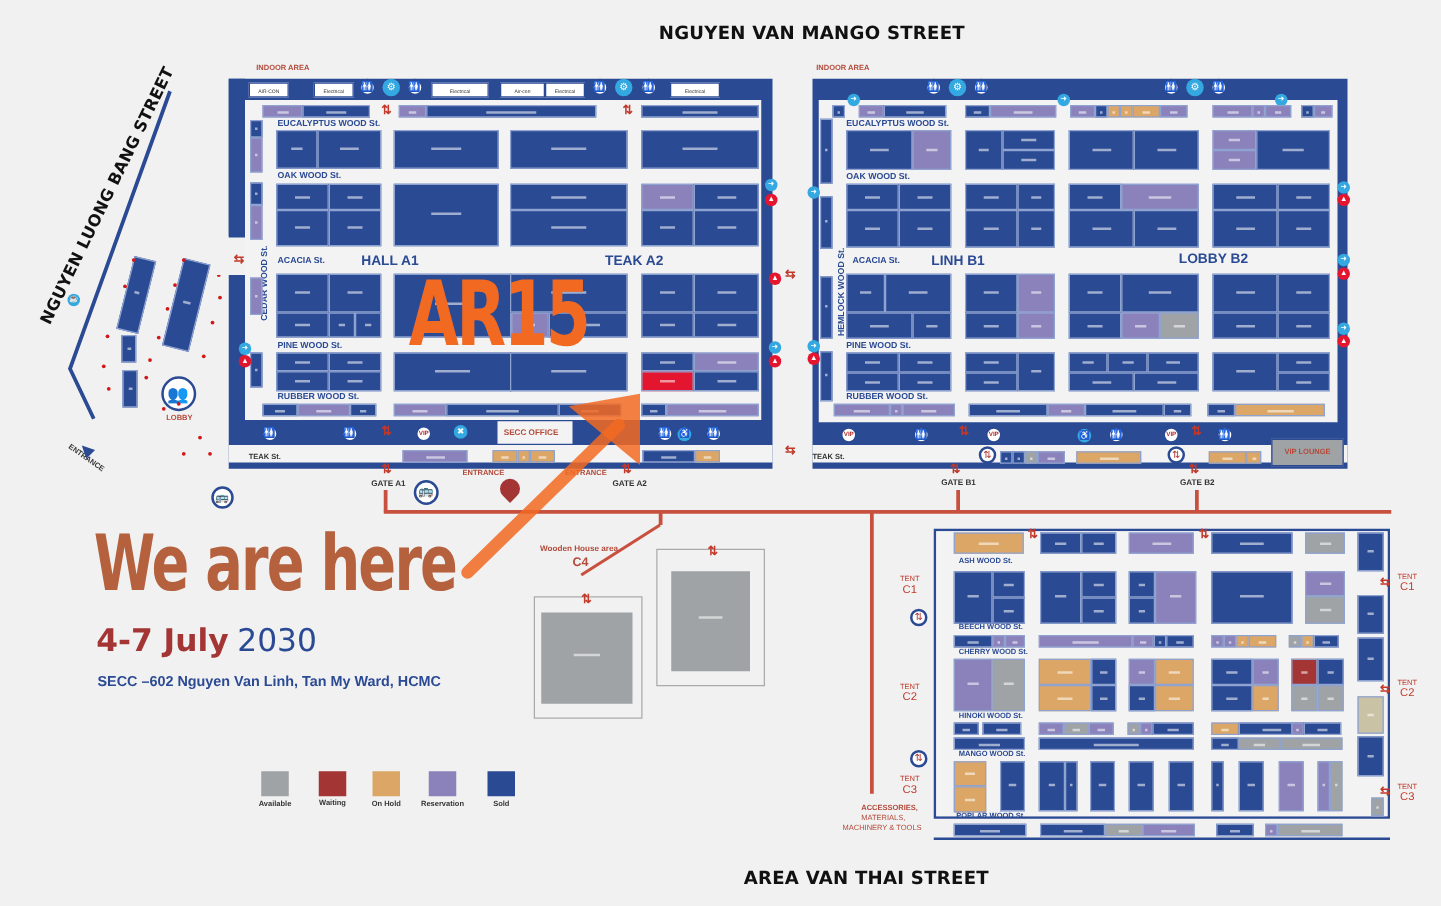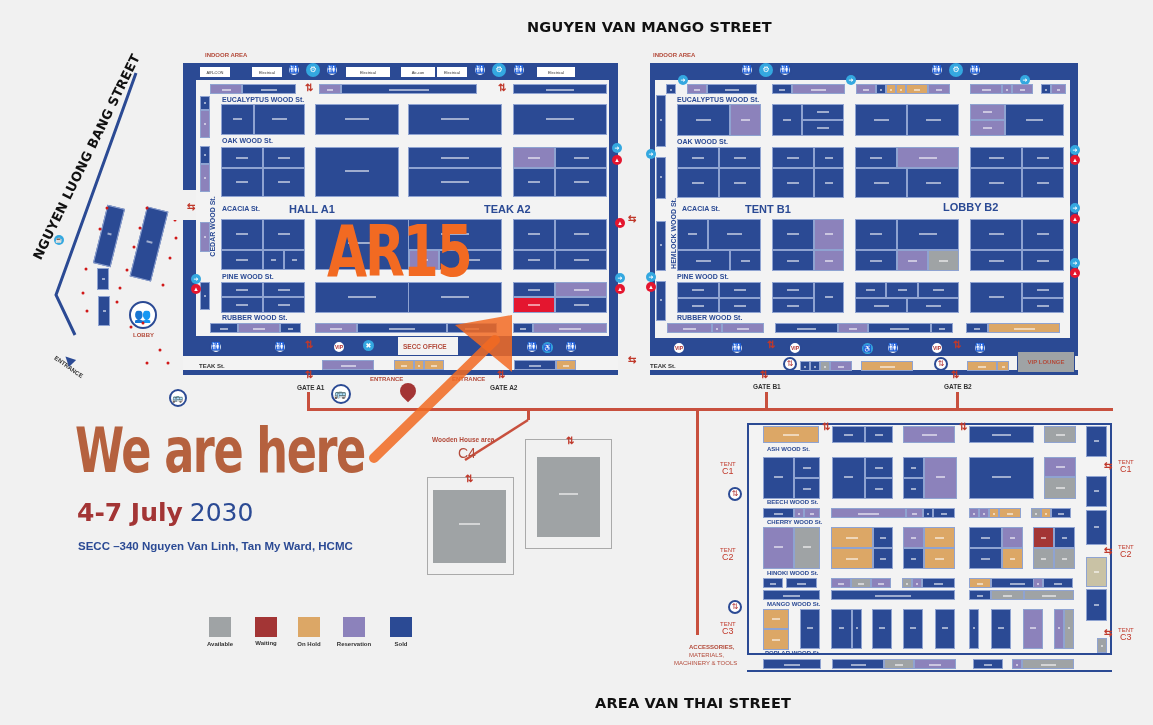--- a/index.html
+++ b/index.html
@@ -240,21 +240,21 @@
 <div class="booth res" style="left:1012px;top:84px;width:21px;height:10px;"></div>
 <div class="booth" style="left:1041px;top:84px;width:10px;height:10px;"></div>
 <div class="booth res" style="left:1051px;top:84px;width:15px;height:10px;"></div>
 
 <div class="st-label" style="left:677px;top:96px;">EUCALYPTUS WOOD St.</div>
 <div class="st-label" style="left:677px;top:138px;">OAK WOOD St.</div>
 <div class="st-label" style="left:682px;top:205px;">ACACIA St.</div>
 <div class="st-label" style="left:677px;top:273px;">PINE WOOD St.</div>
 <div class="st-label" style="left:677px;top:314px;">RUBBER WOOD St.</div>
 <div class="st-label" style="left:638px;top:230px;transform:rotate(-90deg);">HEMLOCK WOOD St.</div>
-<div class="hall-label" style="left:745px;top:203px;">TENT B1</div>
+<div class="hall-label" style="left:745px;top:203px;">LINH B1</div>
 <div class="hall-label" style="left:943px;top:201px;">LOBBY B2</div>
 
 <div class="booth" style="left:656px;top:95px;width:10px;height:52px;"></div>
 <div class="booth" style="left:656px;top:157px;width:10px;height:42px;"></div>
 <div class="booth" style="left:656px;top:221px;width:10px;height:50px;"></div>
 <div class="booth" style="left:656px;top:281px;width:10px;height:40px;"></div>
 <div class="ico exit" style="left:646px;top:149px;">➜</div>
 <div class="ico exit" style="left:646px;top:272px;">➜</div>
 <div class="ico fire" style="left:646px;top:282px;">▲</div>
 
@@ -378,21 +378,21 @@
 <div class="redline" style="left:307px;top:408px;width:806px;height:3px;"></div>
 <div class="redline" style="left:527px;top:408px;width:3px;height:12px;"></div>
 <div class="redline" style="left:765px;top:392px;width:3px;height:17px;"></div>
 <div class="redline" style="left:956px;top:392px;width:3px;height:17px;"></div>
 <div class="redline" style="left:696px;top:410px;width:3px;height:225px;"></div>
 <svg class="abs" style="left:455px;top:415px;" width="80" height="50">
   <line x1="73" y1="5" x2="10" y2="45" stroke="#c8503e" stroke-width="2.5"></line>
 </svg>
 
 <div class="small-red" style="left:432px;top:436px;font-size:6.5px;">Wooden House area</div>
-<div class="small-red" style="left:458px;top:445px;font-size:14px;font-weight:normal;">C4</div>
+<div class="small-red" style="left:458px;top:445px;font-size:10px;font-weight:bold;">C4</div>
 <div class="abs" style="left:427px;top:477px;width:85px;height:96px;border:1px solid #aaa;"></div>
 <div class="booth avail" style="left:433px;top:490px;width:73px;height:73px;border:none;"></div>
 <div class="abs" style="left:525px;top:439px;width:85px;height:108px;border:1px solid #aaa;"></div>
 <div class="booth avail" style="left:537px;top:457px;width:63px;height:80px;border:none;"></div>
 <div class="arrow-ud" style="left:465px;top:473px;">⇅</div>
 <div class="arrow-ud" style="left:566px;top:435px;">⇅</div>
 
 <div class="abs" style="left:747px;top:423px;width:365px;height:232px;border:2px solid #2b4a94;box-sizing:border-box;"></div>
 <div class="abs" style="left:749px;top:425px;width:361px;height:228px;background:#f3f3f3;"></div>
 
@@ -543,21 +543,21 @@
   <line x1="14" y1="158" x2="135" y2="40" stroke="#f26a22" stroke-width="10" stroke-linecap="round" opacity="0.85"></line>
   <polygon points="95,25 152,15 152,72" fill="#f26a22" opacity="0.85"></polygon>
 </svg>
 <div class="abs" style="left:327px;top:215px;font-family:'DejaVu Sans', sans-serif;font-weight:bold;font-size:72px;line-height:1;color:#f26a22;letter-spacing:-3px;transform:scaleX(0.72);transform-origin:left top;">AR15</div>
 
 <div class="abs" style="left:75px;top:420px;font-family:'DejaVu Sans', sans-serif;font-weight:bold;font-size:62px;line-height:1;color:#b5613e;letter-spacing:-2px;transform:scaleX(0.72);transform-origin:left top;white-space:nowrap;">We are here</div>
 <div class="abs" style="left:77px;top:498px;font-size:25px;white-space:nowrap;">
   <span style="color:#a33535;font-weight:bold;font-family:'DejaVu Sans', sans-serif;">4-7 July</span>
   <span style="color:#2b4a94;font-family:'DejaVu Sans', sans-serif;">2030</span>
 </div>
-<div class="abs" style="left:78px;top:540px;font-size:11.5px;font-weight:bold;color:#2b4a94;white-space:nowrap;">SECC –340 Nguyen Van Linh, Tan My Ward, HCMC</div>
+<div class="abs" style="left:78px;top:540px;font-size:11.5px;font-weight:bold;color:#2b4a94;white-space:nowrap;">SECC –602 Nguyen Van Linh, Tan My Ward, HCMC</div>
 
 <div class="legend-sw" style="left:209px;top:617px;background:#9fa3a5;"></div>
 <div class="legend-lb" style="left:220px;top:641px;">Available</div>
 <div class="legend-sw" style="left:255px;top:617px;background:#a33535;"></div>
 <div class="legend-lb" style="left:266px;top:640px;">Waiting</div>
 <div class="legend-sw" style="left:298px;top:617px;background:#dca766;"></div>
 <div class="legend-lb" style="left:309px;top:641px;">On Hold</div>
 <div class="legend-sw" style="left:343px;top:617px;background:#8c82bb;"></div>
 <div class="legend-lb" style="left:354px;top:641px;">Reservation</div>
 <div class="legend-sw" style="left:390px;top:617px;background:#2b4a94;"></div>

